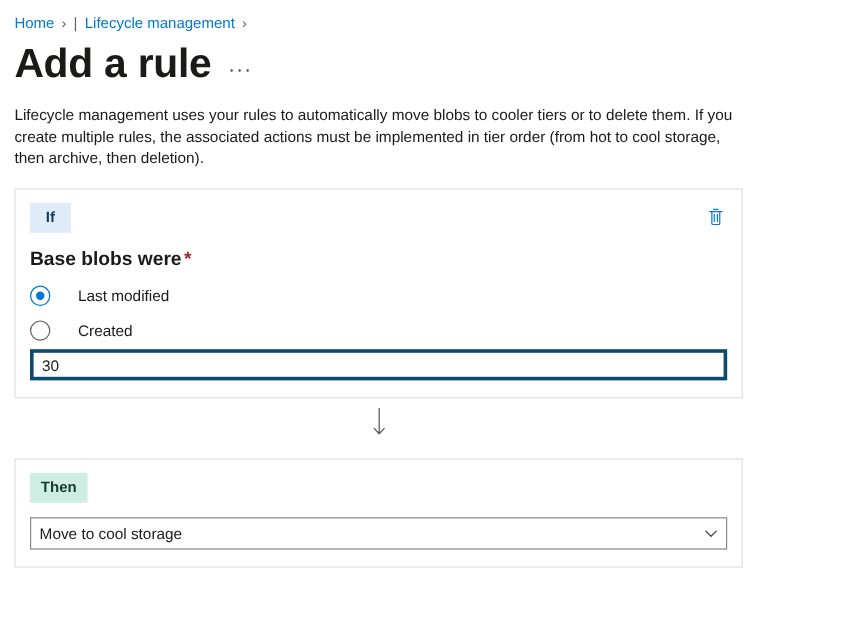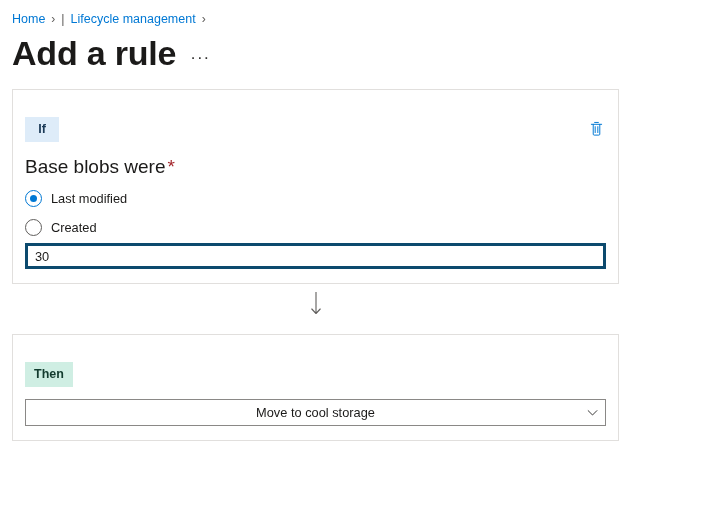--- a/index.html
+++ b/index.html
@@ -118,21 +118,21 @@
     font-size: 12.8px;
     line-height: 18px;
     color: #1b1a19;
     max-width: 700px;
   }
   
   .card {
     border: 1px solid #e1dfdd;
     background: #ffffff;
     margin-top: 16px;
-    padding: 26px 12px 14px 12px;
+    padding: 10px 12px 14px 12px;
     box-sizing: border-box;
   }
   .card-head {
     display: flex;
     align-items: center;
     justify-content: space-between;
     height: 26px;
   }
   .chip {
     display: inline-flex;
@@ -153,31 +153,32 @@
     background: #cfeee3;
     color: #123b2e;
   }
   .trash-btn {
     cursor: pointer;
     line-height: 0;
     padding: 2px;
   }
   .field-label {
     margin-top: 14px;
-    font-size: 19px;
-    color: #1b1a19;
+    font-size: 16px;
+    color: #1b1a19;
+    font-weight: bold;
   }
   .req {
     color: #a4262c;
     margin-left: 2px;
   }
   .radio-row {
     display: flex;
     align-items: center;
-    gap: 9px;
+    gap: 23px;
     margin-top: 12px;
     cursor: pointer;
   }
   .radio {
     width: 17px;
     height: 17px;
     border-radius: 50%;
     border: 1px solid #605e5c;
     box-sizing: border-box;
     background: #ffffff;
@@ -234,21 +235,20 @@
     height: 27px;
     border: 1px solid #8a8886;
     box-sizing: border-box;
     display: flex;
     align-items: center;
     padding: 0 7px;
     font-size: 12.8px;
     color: #1b1a19;
     background: #ffffff;
     cursor: pointer;
-    justify-content: center;
   }
   .chevron {
     position: absolute;
     right: 8px;
     top: 50%;
     transform: translateY(-50%);
     pointer-events: none;
     line-height: 0;
   }
 </style>
@@ -264,20 +264,21 @@
     <span class="crumb-link">Lifecycle management</span>
     <span class="sep">›</span>
   </div>
 
   <div class="title-row">
     <span class="page-title">Add a rule</span>
     <span class="ellipsis-btn">···</span>
   </div>
 
 
+  <div class="description">Lifecycle management uses your rules to automatically move blobs to cooler tiers or to delete them. If you create multiple rules, the associated actions must be implemented in tier order (from hot to cool storage, then archive, then deletion).</div>
 
   <div class="card">
     <div class="card-head">
       <span class="chip chip-if">If</span>
       <span class="trash-btn">
         <svg width="15" height="16" viewBox="0 0 16 17" aria-hidden="true">
           <path d="M6 1.5h4M2.5 3.5h11M4.5 3.5v10.5a1 1 0 0 0 1 1h5a1 1 0 0 0 1-1V3.5M6.6 6v6.3M9.4 6v6.3" fill="none" stroke="#0078d4" stroke-width="1.05" stroke-linecap="round" stroke-linejoin="round"></path>
         </svg>
       </span>
     </div>

